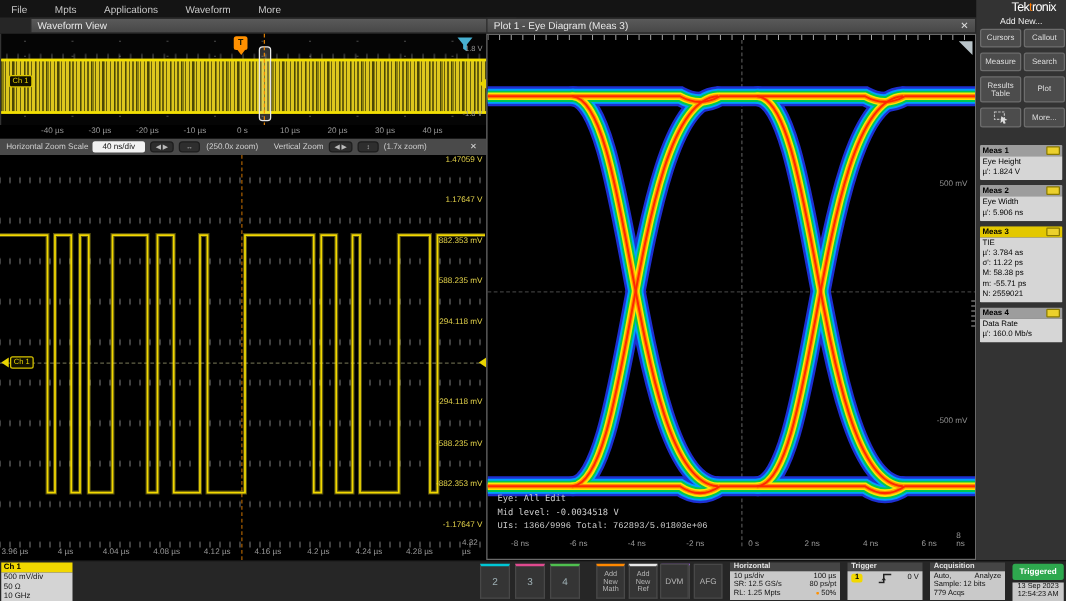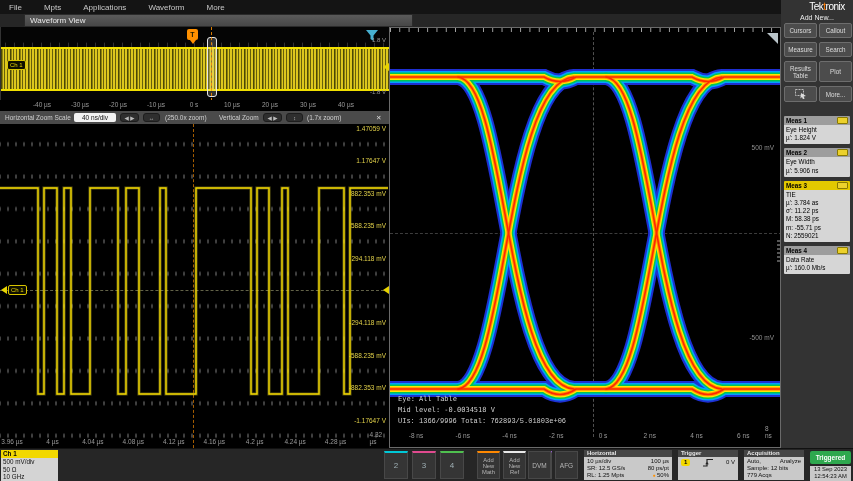--- a/index.html
+++ b/index.html
@@ -183,20 +183,24 @@
       <span class="xlab" style="left: 92.9px;">4.04 µs</span>
       <span class="xlab" style="left: 133.35px;">4.08 µs</span>
       <span class="xlab" style="left: 173.8px;">4.12 µs</span>
       <span class="xlab" style="left: 214.25px;">4.16 µs</span>
       <span class="xlab" style="left: 254.7px;">4.2 µs</span>
       <span class="xlab" style="left: 295.15px;">4.24 µs</span>
       <span class="xlab" style="left: 335.6px;">4.28 µs</span>
       <span class="xlab" style="left: 376.05px;">4.32 µs</span>
     </div>
 
+  <div class="titlebar" style="left:389px;top:14px;width:392px;">
+    <span>Plot 1 - Eye Diagram (Meas 3)</span>
+    <span class="close-x">✕</span>
+  </div>
   <div class="eyeplot" id="eyeplot">
     <div class="eyeticks"></div>
     <div class="eyeDashV" style="left:203px;top:4px;height:405px;"></div>
     <div class="eyeDashH" style="left:0;top:205px;width:392px;"></div>
     <svg id="eyeSvg" width="392" height="421">
         <path d="M-4,49 H154 q16,9 32,0 H302 q16,9 32,0 H396" fill="none" stroke="#1e30d2" stroke-width="16" stroke-linecap="round"></path>
         <path d="M-4,361 H154 q16,11 32,0 H302 q16,11 32,0 H396" fill="none" stroke="#1e30d2" stroke-width="16" stroke-linecap="round"></path>
         <path d="M68,49 C116,53 116,357 184,361" fill="none" stroke="#1e30d2" stroke-width="16" stroke-linecap="round"></path>
         <path d="M68,361 C116,357 116,53 184,49" fill="none" stroke="#1e30d2" stroke-width="16" stroke-linecap="round"></path>
         <path d="M216,49 C264,53 264,357 332,361" fill="none" stroke="#1e30d2" stroke-width="16" stroke-linecap="round"></path>
@@ -228,21 +232,21 @@
         <path d="M-4,49 H154 q16,9 32,0 H302 q16,9 32,0 H396" fill="none" stroke="#ff2800" stroke-width="1.6" stroke-linecap="round"></path>
         <path d="M-4,361 H154 q16,11 32,0 H302 q16,11 32,0 H396" fill="none" stroke="#ff2800" stroke-width="1.6" stroke-linecap="round"></path>
         <path d="M68,49 C116,53 116,357 184,361" fill="none" stroke="#ff2800" stroke-width="1.6" stroke-linecap="round"></path>
         <path d="M68,361 C116,357 116,53 184,49" fill="none" stroke="#ff2800" stroke-width="1.6" stroke-linecap="round"></path>
         <path d="M216,49 C264,53 264,357 332,361" fill="none" stroke="#ff2800" stroke-width="1.6" stroke-linecap="round"></path>
         <path d="M216,361 C264,357 264,53 332,49" fill="none" stroke="#ff2800" stroke-width="1.6" stroke-linecap="round"></path>
       </svg>
     <div class="handle-tri"></div>
     <span class="eyelabY" style="top:119px;">500 mV</span>
     <span class="eyelabY" style="top:309px;">-500 mV</span>
-    <div class="eyeAnn" style="bottom:44px;">Eye:  All Table</div>
+    <div class="eyeAnn" style="bottom:44px;">Eye:  All Edit</div>
     <div class="eyeAnn" style="bottom:33px;">Mid level:  -0.0034518 V</div>
     <div class="eyeAnn" style="bottom:22px;font-family:Liberation Mono, monospace;">UIs:  1366/9996    Total:  762893/5.01803e+06</div>
   <span class="eyelabX" style="left: 26px;">-8 ns</span>
       <span class="eyelabX" style="left: 72.75px;">-6 ns</span>
       <span class="eyelabX" style="left: 119.5px;">-4 ns</span>
       <span class="eyelabX" style="left: 166.25px;">-2 ns</span>
       <span class="eyelabX" style="left: 213px;">0 s</span>
       <span class="eyelabX" style="left: 259.75px;">2 ns</span>
       <span class="eyelabX" style="left: 306.5px;">4 ns</span>
       <span class="eyelabX" style="left: 353.25px;">6 ns</span>

